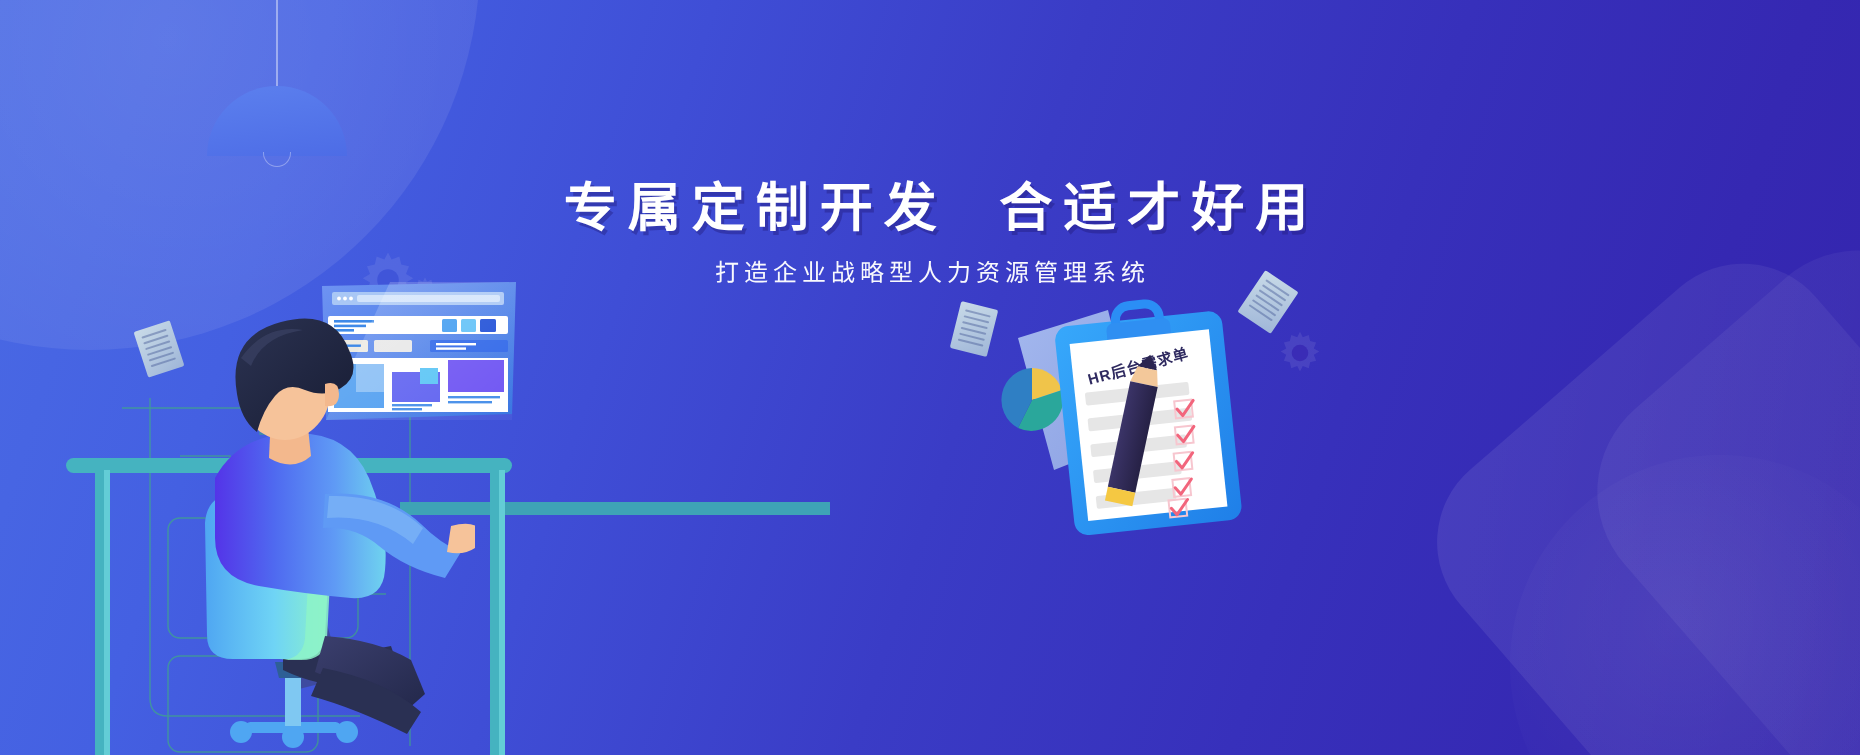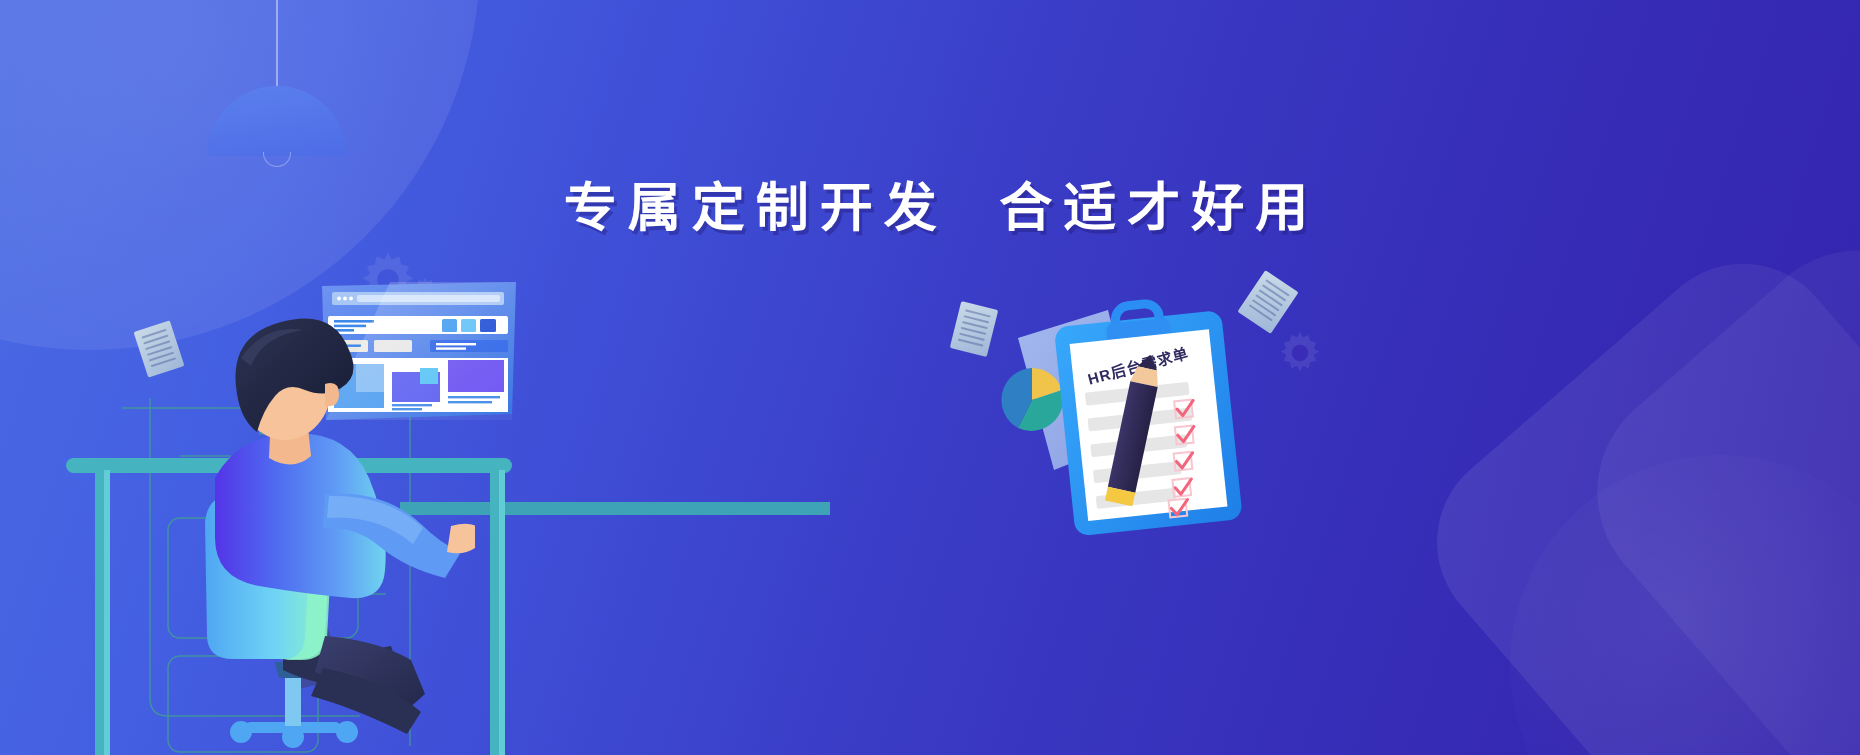--- a/index.html
+++ b/index.html
@@ -352,15 +352,16 @@
           <path d="M120 78 l20 0 4 16 -28 0 z" fill="#f3c89a"></path>
           <rect x="116" y="94" width="28" height="108" fill="url(#pencilG)"></rect>
           <rect x="116" y="202" width="28" height="14" fill="#f5c842"></rect>
         </g>
       </g>
     </svg>
   </div>
 
   <div class="copy">
     <h1 class="headline">专属定制开发  合适才好用</h1>
+    <p class="subhead">打造企业战略型人力资源管理系统</p>
   </div>
 
 </div>
 
 </body></html>

